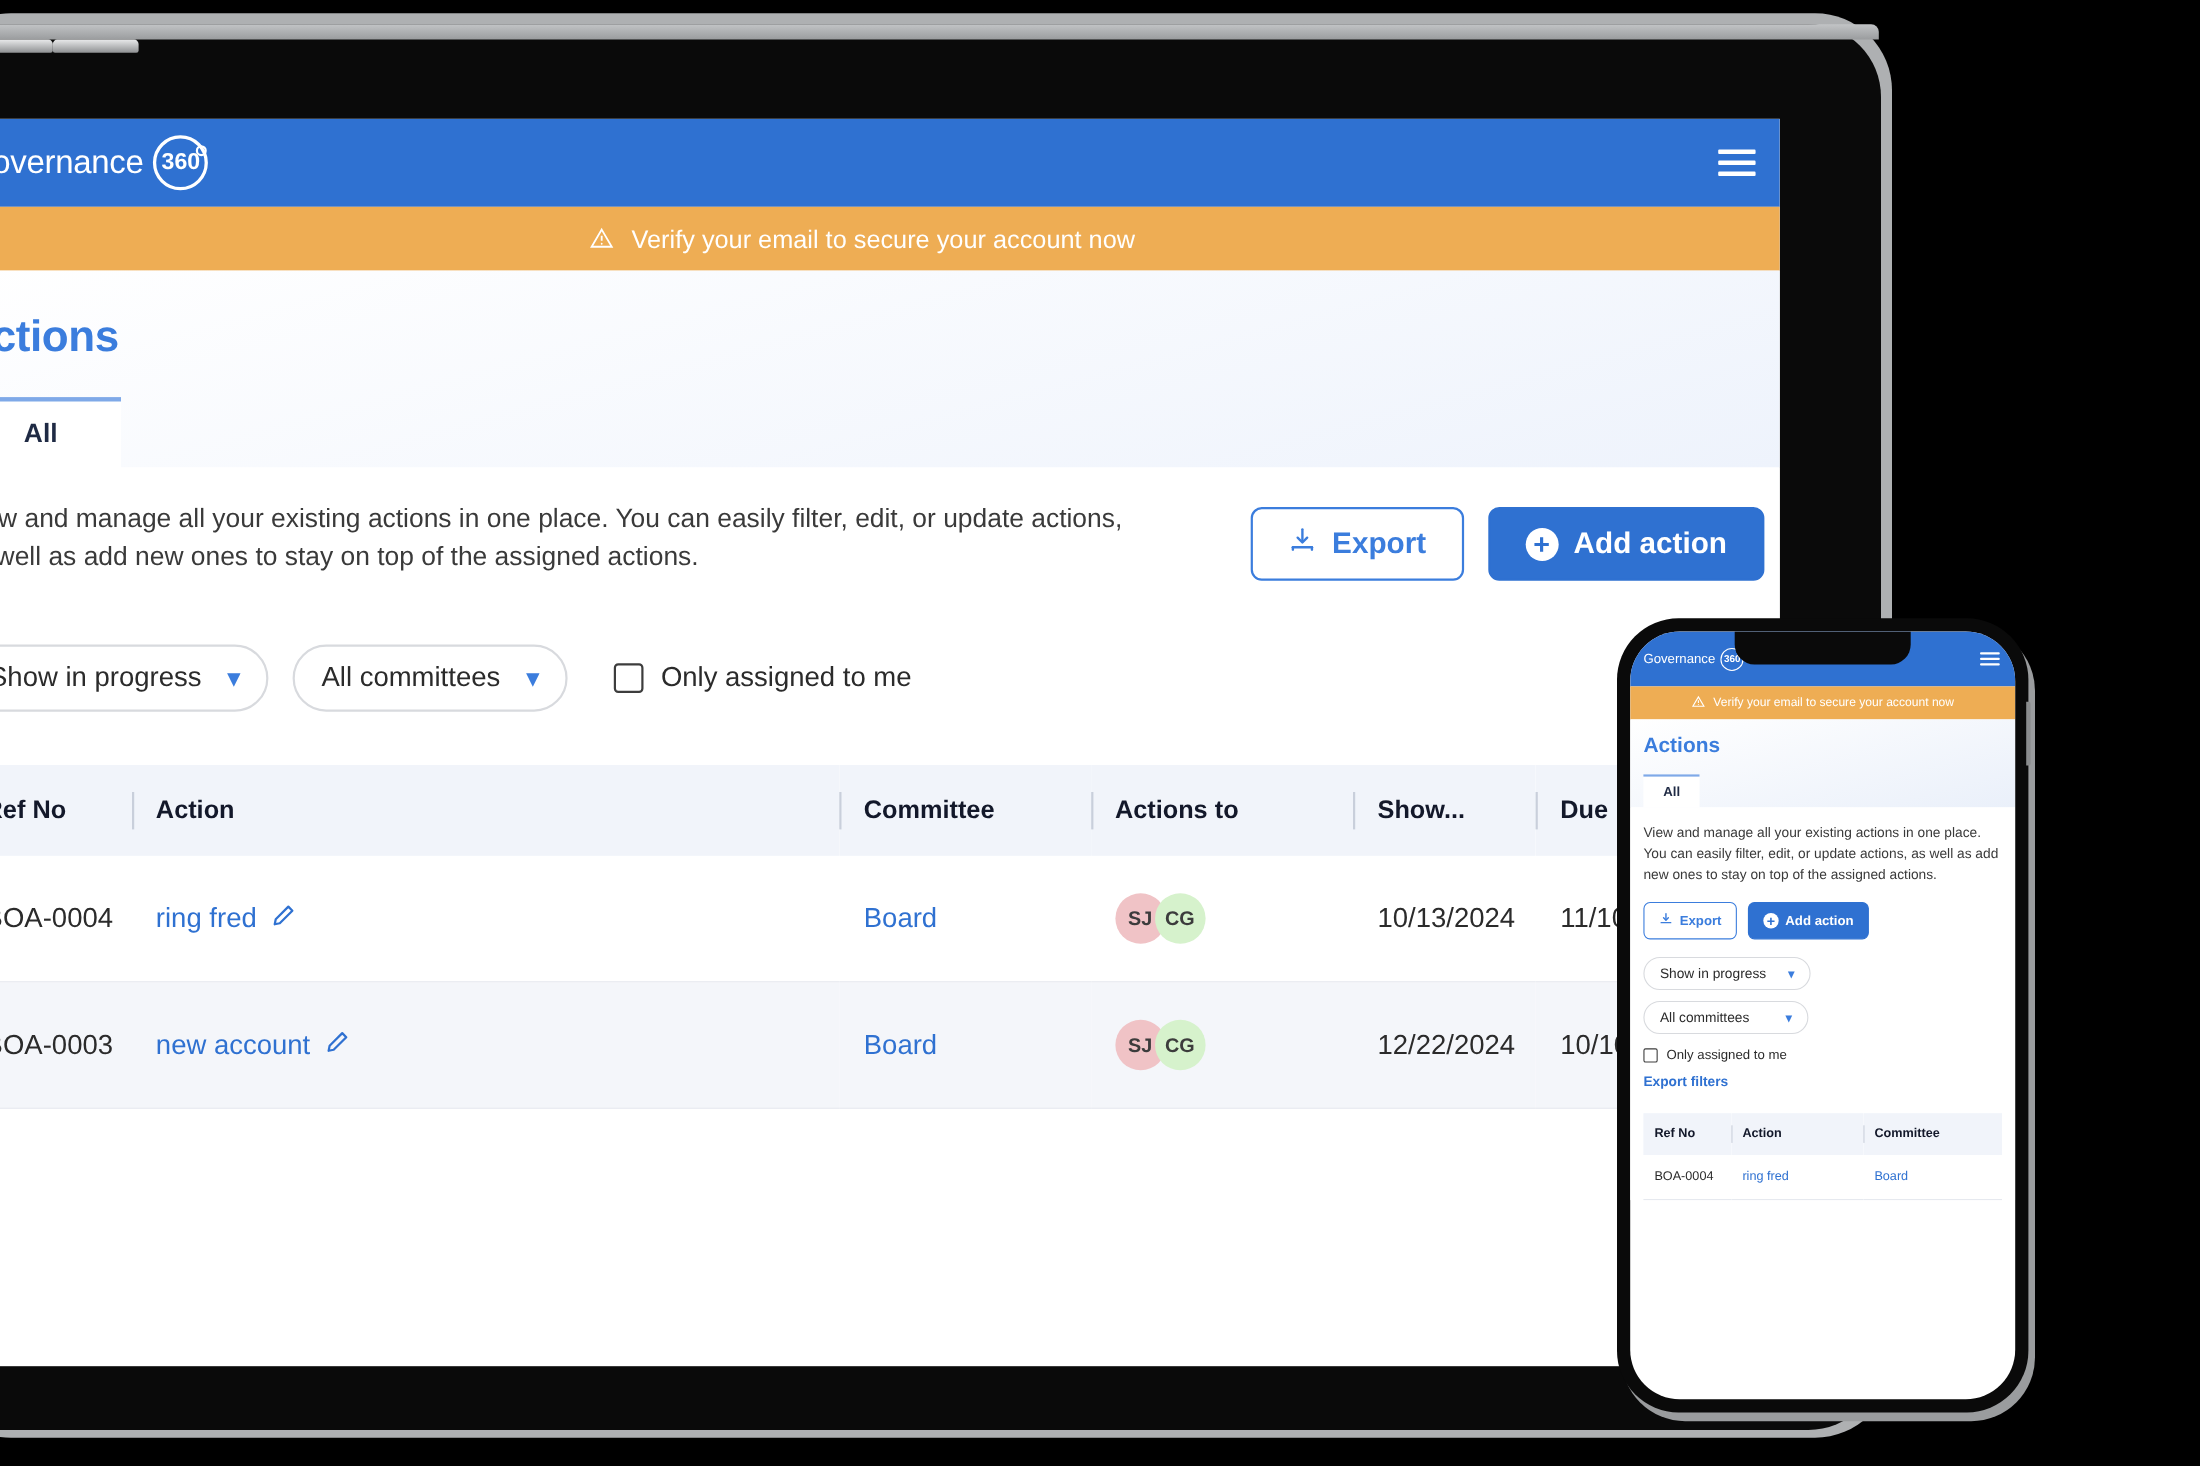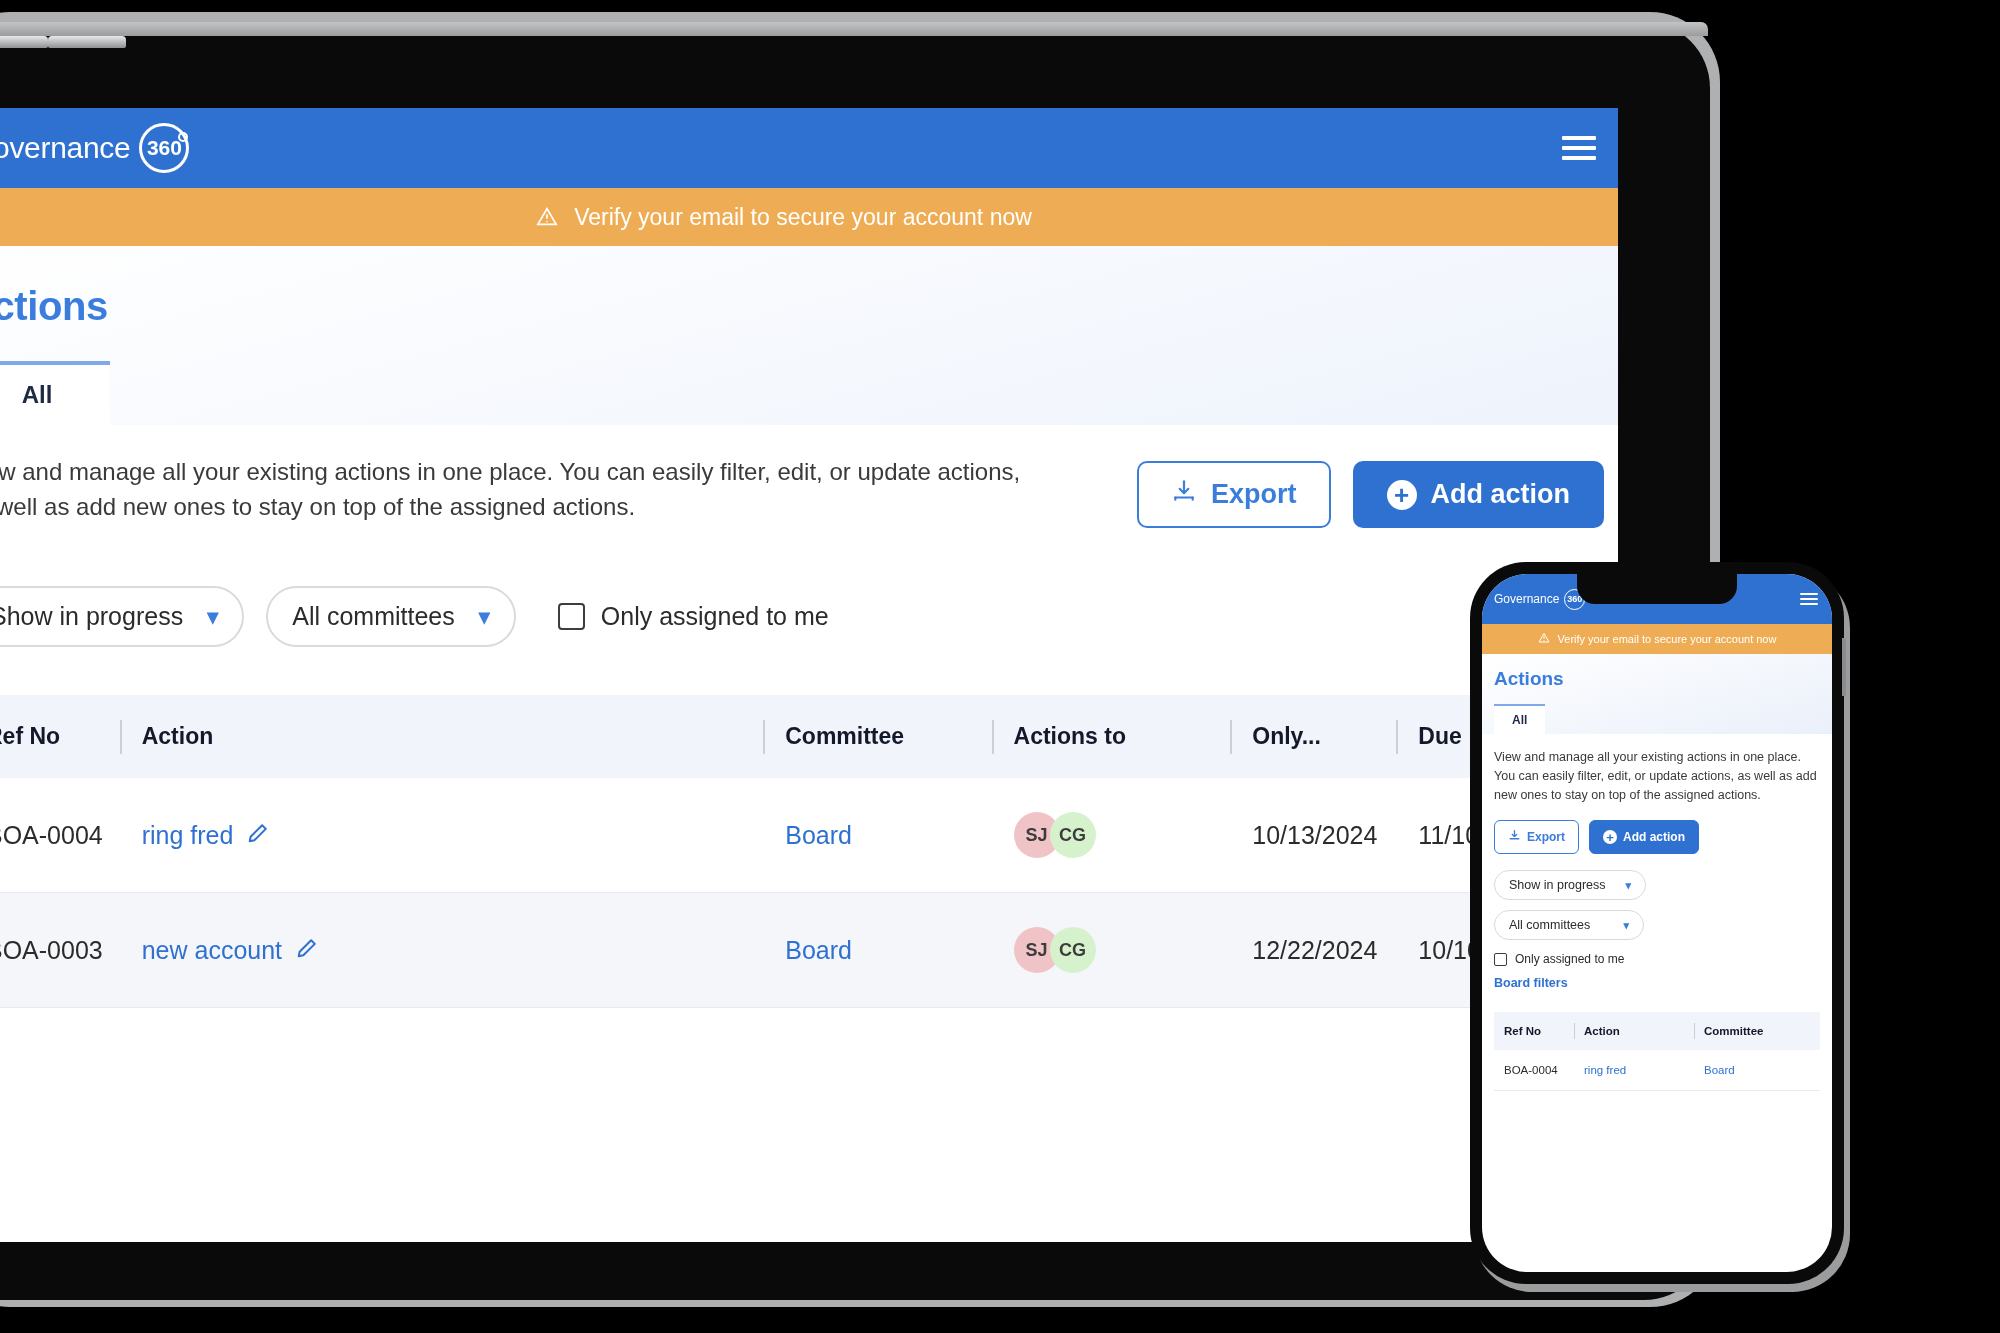--- a/index.html
+++ b/index.html
@@ -343,21 +343,21 @@
         </div>
       </div>
 
       <table class="tbl">
         <thead>
           <tr>
             <th style="width:150px">Ref No</th>
             <th style="width:620px">Action</th>
             <th style="width:220px">Committee</th>
             <th style="width:230px">Actions to</th>
-            <th style="width:160px">Only...</th>
+            <th style="width:160px">Show...</th>
             <th style="width:200px">Due</th>
           </tr>
         </thead>
         <tbody>
           <tr>
             <td>BOA-0004</td>
             <td>
               <span class="act-cell">
                 <span class="link">ring fred</span>
                 <span class="pencil">
@@ -471,21 +471,21 @@
           <span class="p-chev">▾</span>
         </div>
         <div class="p-select">
           <span>All committees</span>
           <span class="p-chev">▾</span>
         </div>
         <div class="p-chk">
           <span class="p-chk-box"></span>
           <span class="p-chk-label">Only assigned to me</span>
         </div>
-        <div class="p-reset">Board filters</div>
+        <div class="p-reset">Export filters</div>
       </div>
 
       <table class="p-tbl">
         <thead>
           <tr>
             <th style="width:80px">Ref No</th>
             <th style="width:120px">Action</th>
             <th>Committee</th>
           </tr>
         </thead>

